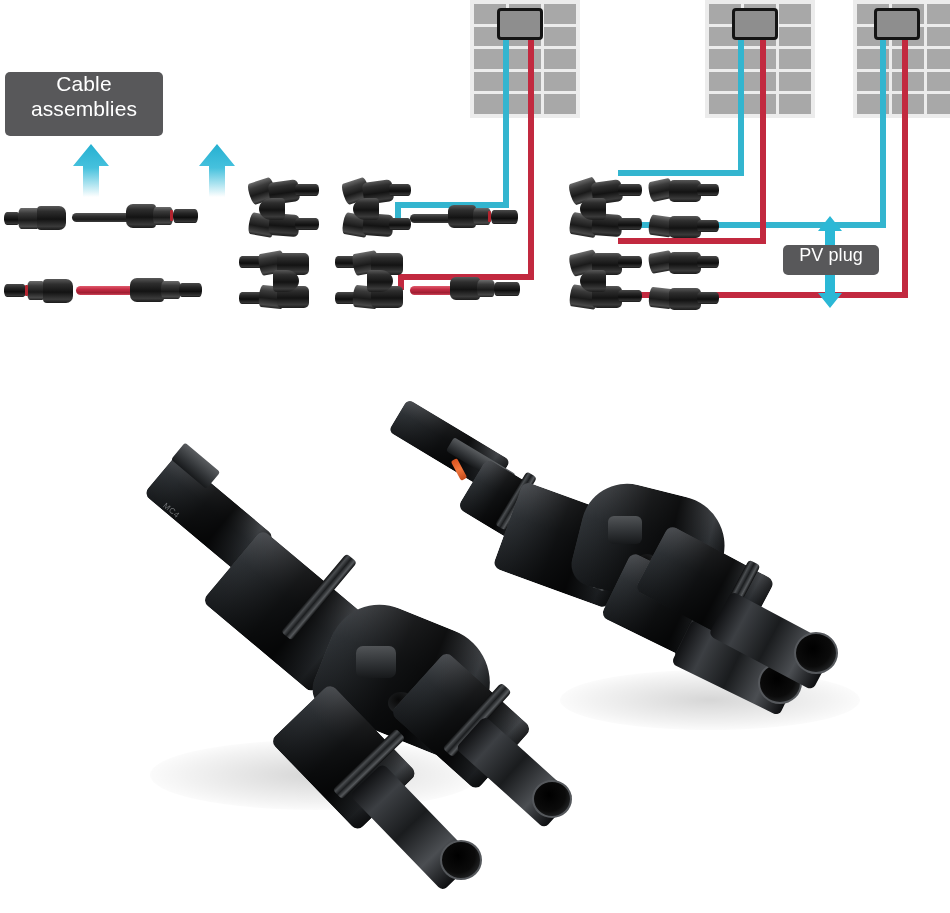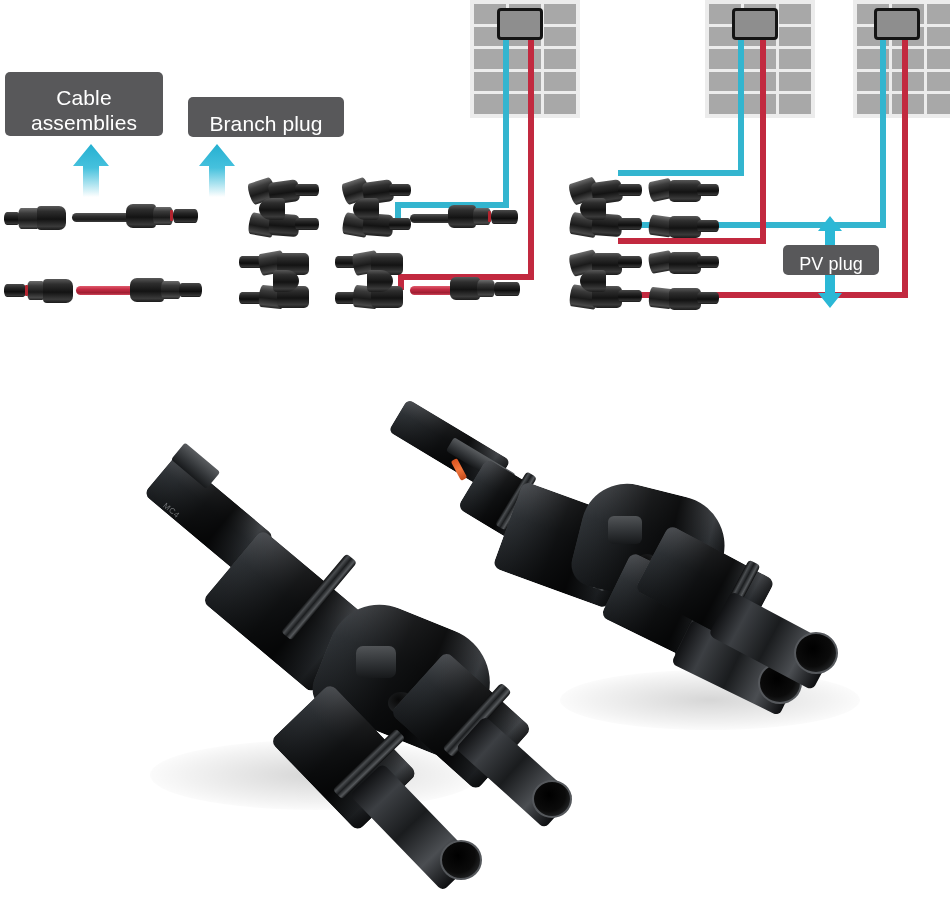--- a/index.html
+++ b/index.html
@@ -48,21 +48,21 @@
   .wire.blue{background:#33b5cf;}
   .wire.red{background:#c2293f;}
 
   
   .chip{
     position:absolute;
     background:#58585a;
     color:#ffffff;
     border-radius:5px;
     display:flex;
-    align-items:flex-end;
+    align-items:flex-start;
     justify-content:center;
     text-align:center;
     line-height:1.18;
     letter-spacing:.1px;
     z-index:9;
     box-shadow:0 0 0 0 rgba(0,0,0,0);
   }
   #chip-cable{left:5px;  top:72px;  width:158px; height:64px; font-size:21px;}
   #chip-branch{left:188px;top:97px;  width:156px; height:40px; font-size:21px;}
   #chip-pv{left:783px;top:245px; width:96px;  height:30px; font-size:18px;}
@@ -394,23 +394,20 @@
       </svg>
     </div>
 
     <div class="chip" id="chip-cable">
       <div>
         <div>Cable</div>
         <div>assemblies</div>
       </div>
     </div>
 
-    <div class="chip" id="chip-branch">
-      <span>Branch plug</span>
-    </div>
 
     <div class="chip" id="chip-pv">
       <span>PV plug</span>
     </div>
 
   </div>
 
   <div id="photo">
 
     <div class="softshadow" style="left:150px;top:400px;width:330px;height:70px;"></div>

